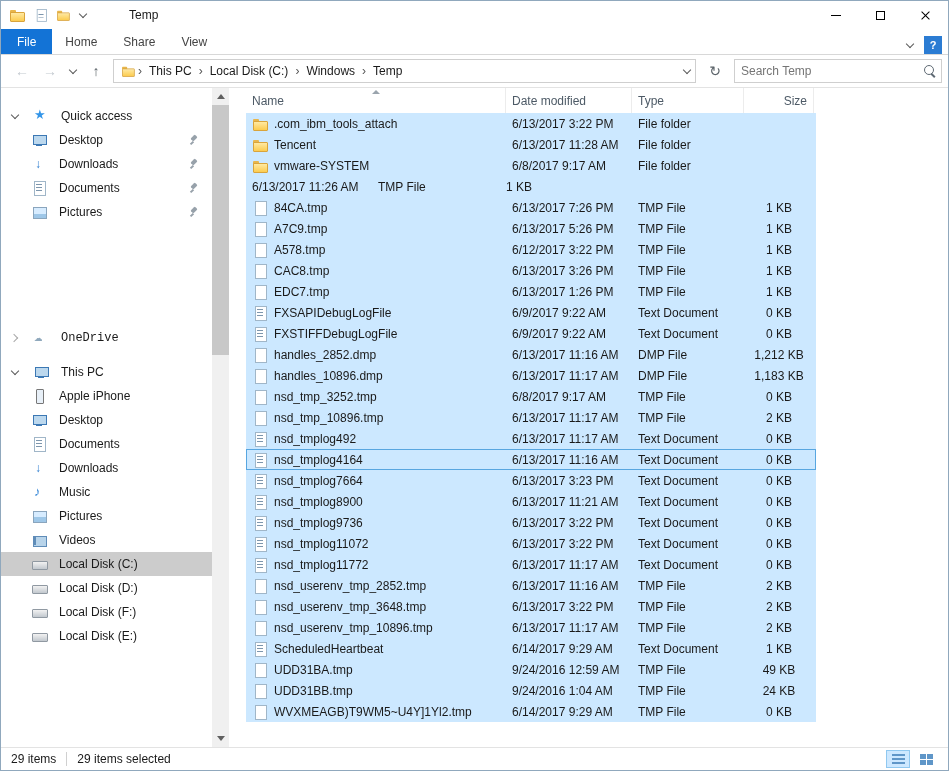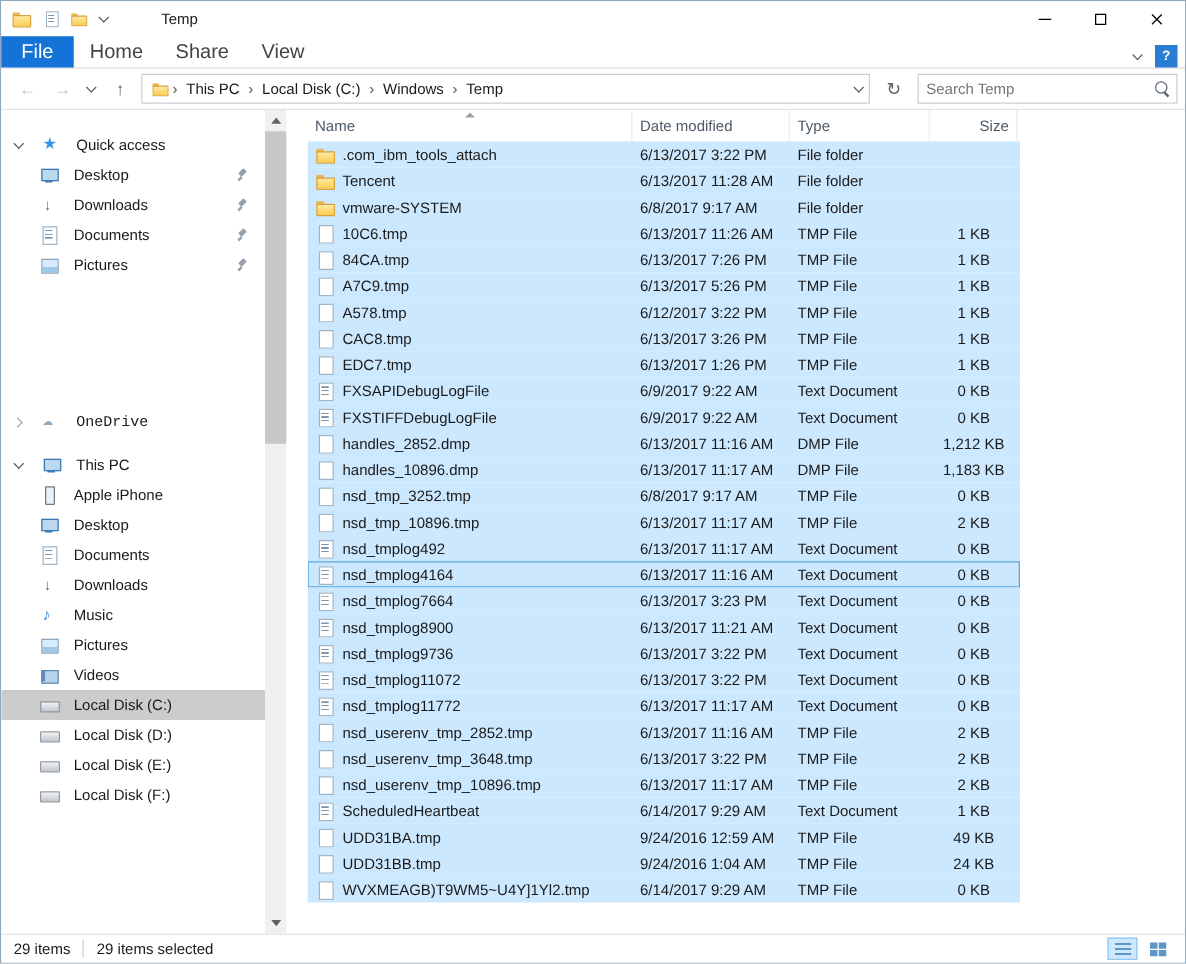--- a/index.html
+++ b/index.html
@@ -18,21 +18,21 @@
   .glyph-min { width:10px; height:1px; background:#000; }
   .glyph-max { width:9px; height:9px; border:1px solid #000; }
   .glyph-close { position:relative; width:11px; height:11px; }
   .glyph-close::before,.glyph-close::after { content:""; position:absolute; left:5px; top:0; width:1px; height:11px; background:#000; }
   .glyph-close::before { transform:rotate(45deg); }
   .glyph-close::after { transform:rotate(-45deg); }
   .qat { display:flex; align-items:center; gap:6px; margin-left:8px; }
 
   
   .ribbon-tabs { height:26px; display:flex; align-items:flex-end; border-bottom:1px solid #d8d8d8; background:#fff; flex:none; }
-  .tab { padding:4px 13px; font-size:16px; color:#444; background:transparent; border:none; height:100%; display:flex; align-items:center; }
+  .tab { padding:4px 13px; font-size:12px; color:#444; background:transparent; border:none; height:100%; display:flex; align-items:center; }
   .tab.file-tab { background:#1373d6; color:#fff; padding:4px 16px; }
   .ribbon-right { margin-left:auto; display:flex; align-items:center; gap:8px; padding-right:6px; }
   .help-btn { width:18px; height:18px; background:#2b7cd3; color:#fff; border:none; font-size:11px; font-weight:bold; display:flex; align-items:center; justify-content:center; }
 
   
   .toolbar { height:33px; display:flex; align-items:center; padding:0 6px 0 10px; gap:6px; border-bottom:1px solid #e3e3e3; background:#fff; flex:none; }
   .nav-btn { border:none; background:transparent; font-size:14px; color:#c3c9cf; width:22px; height:22px; line-height:20px; text-align:center; }
   .nav-btn.enabled { color:#5a6268; }
   .addressbox { flex:1; height:24px; border:1px solid #cfcfcf; display:flex; align-items:center; padding:0 2px 0 6px; background:#fff; }
   .crumb { padding:2px 5px; white-space:nowrap; }
@@ -264,25 +264,25 @@
             <div class="nav-item nav-child selected">
               <span class="ic ic-disk"></span>
               <span class="nav-label">Local Disk (C:)</span>
             </div>
             <div class="nav-item nav-child">
               <span class="ic ic-disk"></span>
               <span class="nav-label">Local Disk (D:)</span>
             </div>
             <div class="nav-item nav-child">
               <span class="ic ic-disk"></span>
+              <span class="nav-label">Local Disk (F:)</span>
+            </div>
+            <div class="nav-item nav-child">
+              <span class="ic ic-disk"></span>
               <span class="nav-label">Local Disk (E:)</span>
-            </div>
-            <div class="nav-item nav-child">
-              <span class="ic ic-disk"></span>
-              <span class="nav-label">Local Disk (F:)</span>
             </div>
           </div>
         </div>
       <div class="nav-scrollbar">
         <span class="sb-arrow sb-up"></span>
         <span class="sb-thumb"></span>
         <span class="sb-arrow sb-down"></span>
       </div>
     </div>
 
@@ -318,24 +318,20 @@
           <div class="row selected">
     <span class="cell name">
               <span class="ic ic-folder"></span>
               <span class="fname">vmware-SYSTEM</span>
             </span>
     <span class="cell date">6/8/2017 9:17 AM</span>
     <span class="cell type">File folder</span>
     <span class="cell size"></span>
   </div>
           <div class="row selected">
-    <span class="cell name">
-              <span class="ic ic-file"></span>
-              <span class="fname">10C6.tmp</span>
-            </span>
     <span class="cell date">6/13/2017 11:26 AM</span>
     <span class="cell type">TMP File</span>
     <span class="cell size">1 KB</span>
   </div>
           <div class="row selected">
     <span class="cell name">
               <span class="ic ic-file"></span>
               <span class="fname">84CA.tmp</span>
             </span>
     <span class="cell date">6/13/2017 7:26 PM</span>

